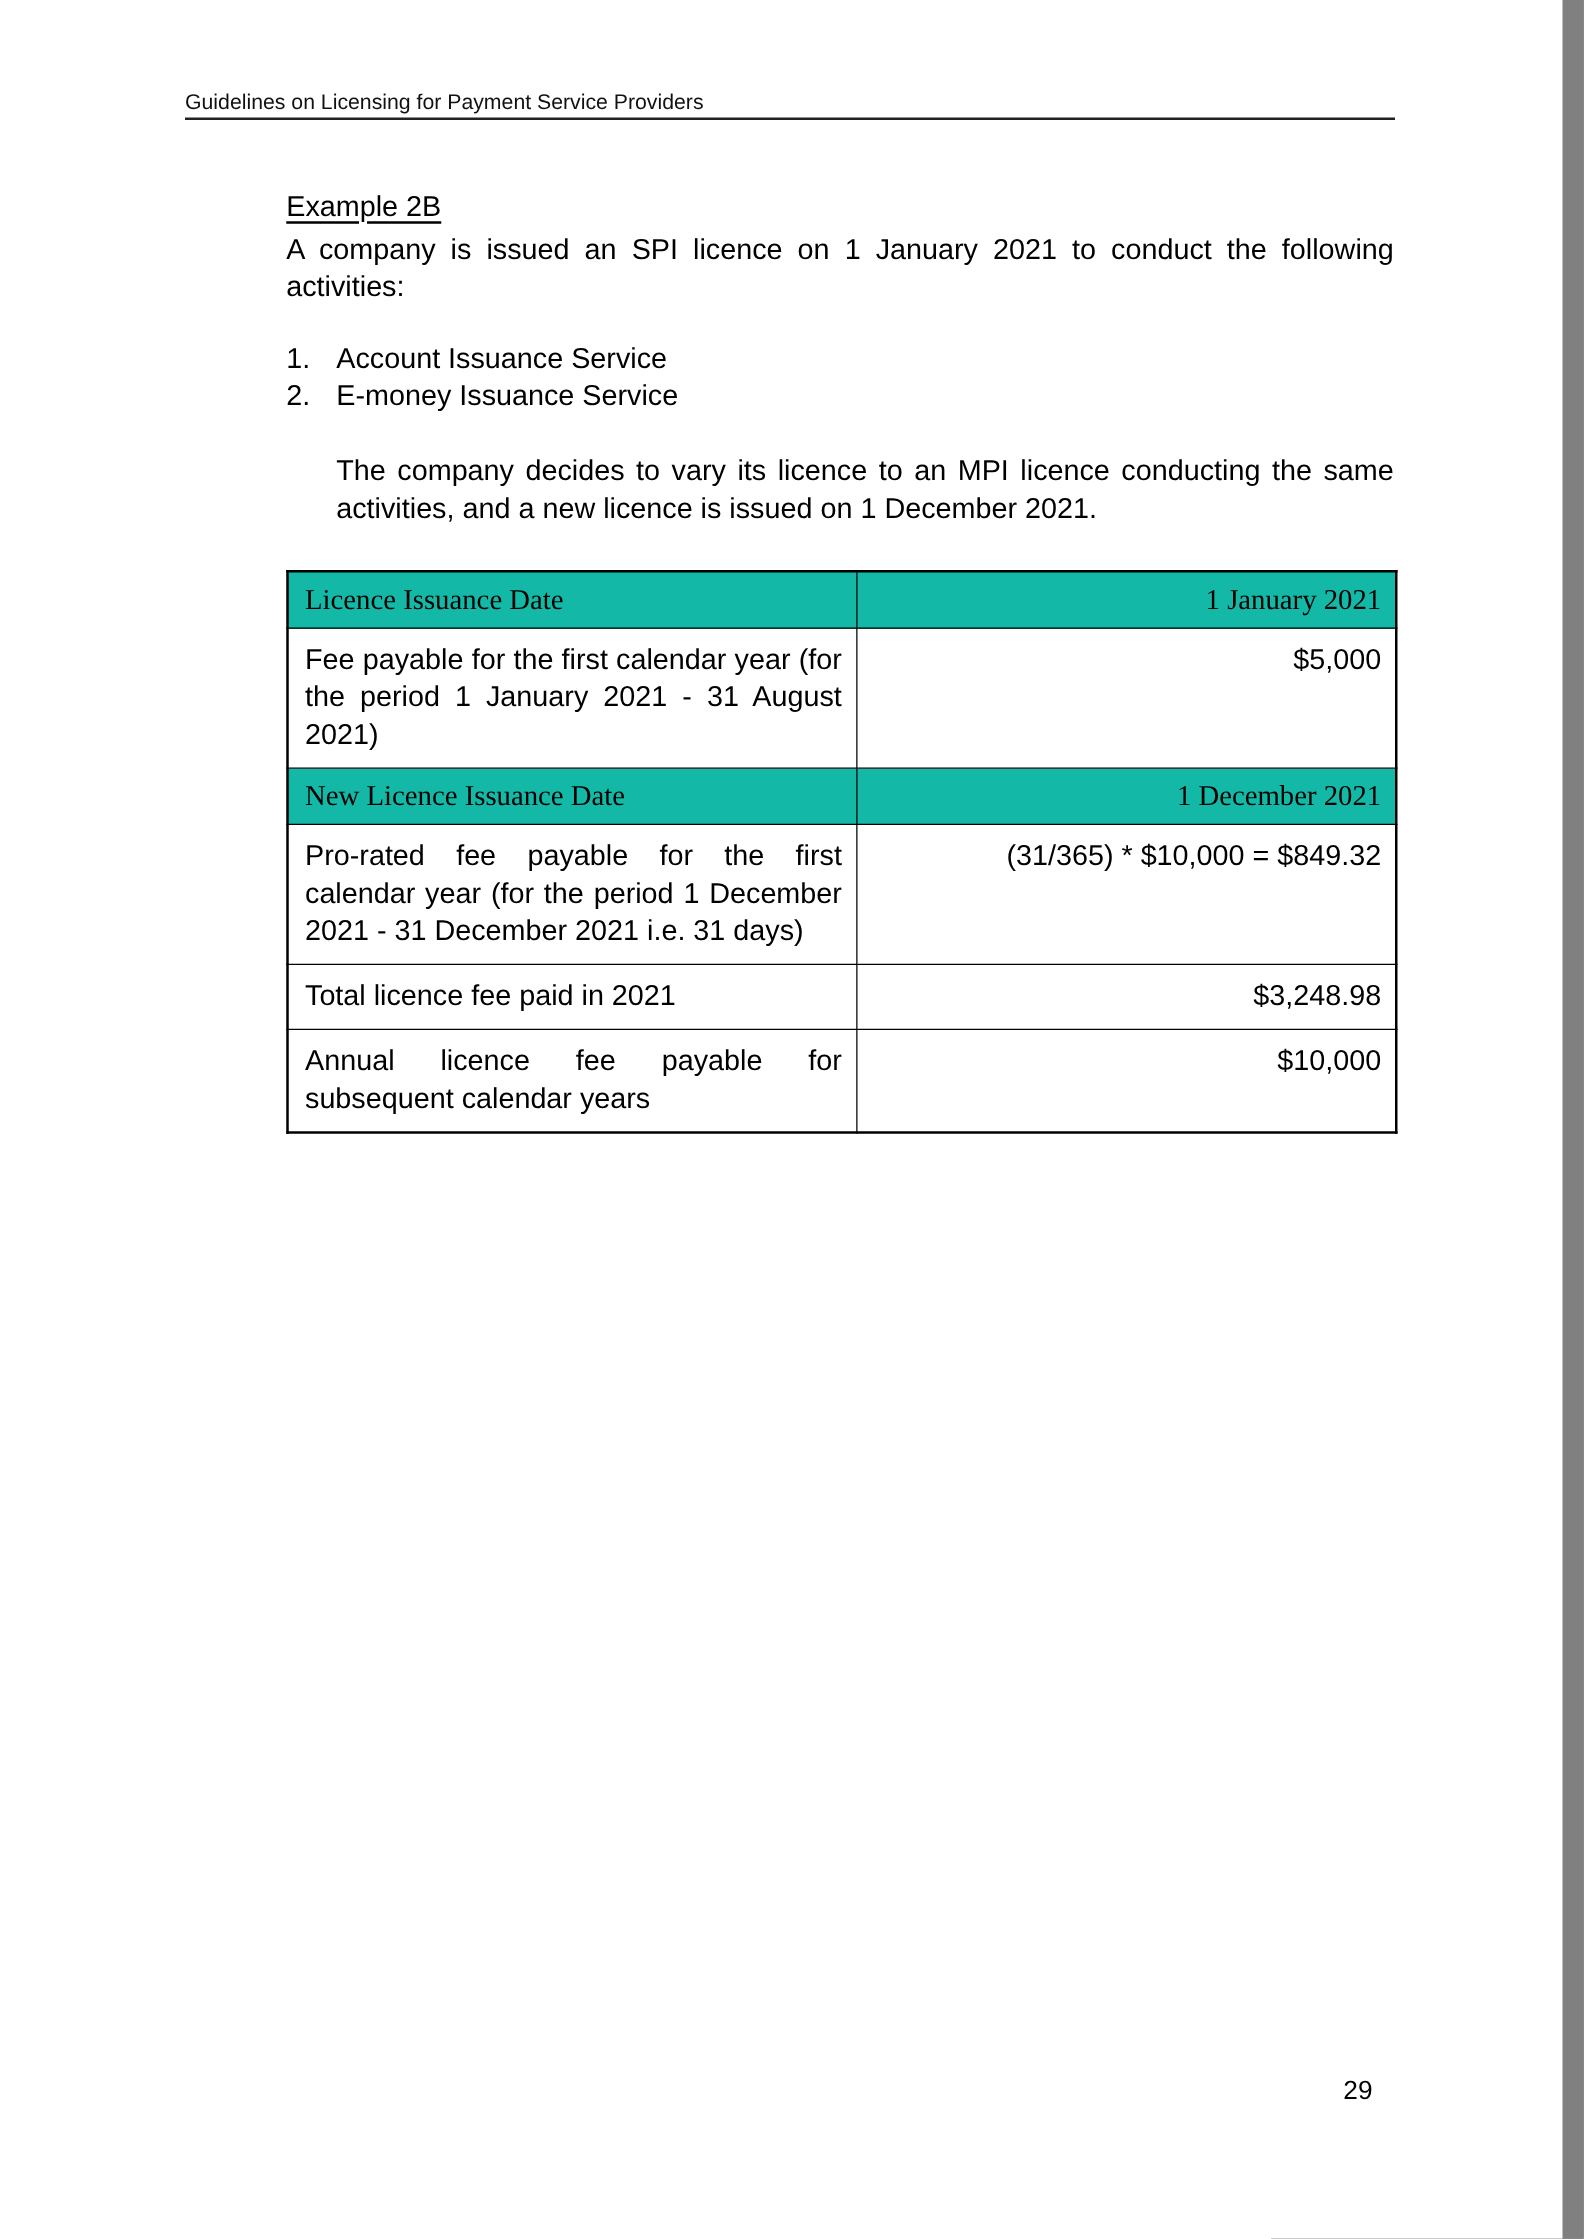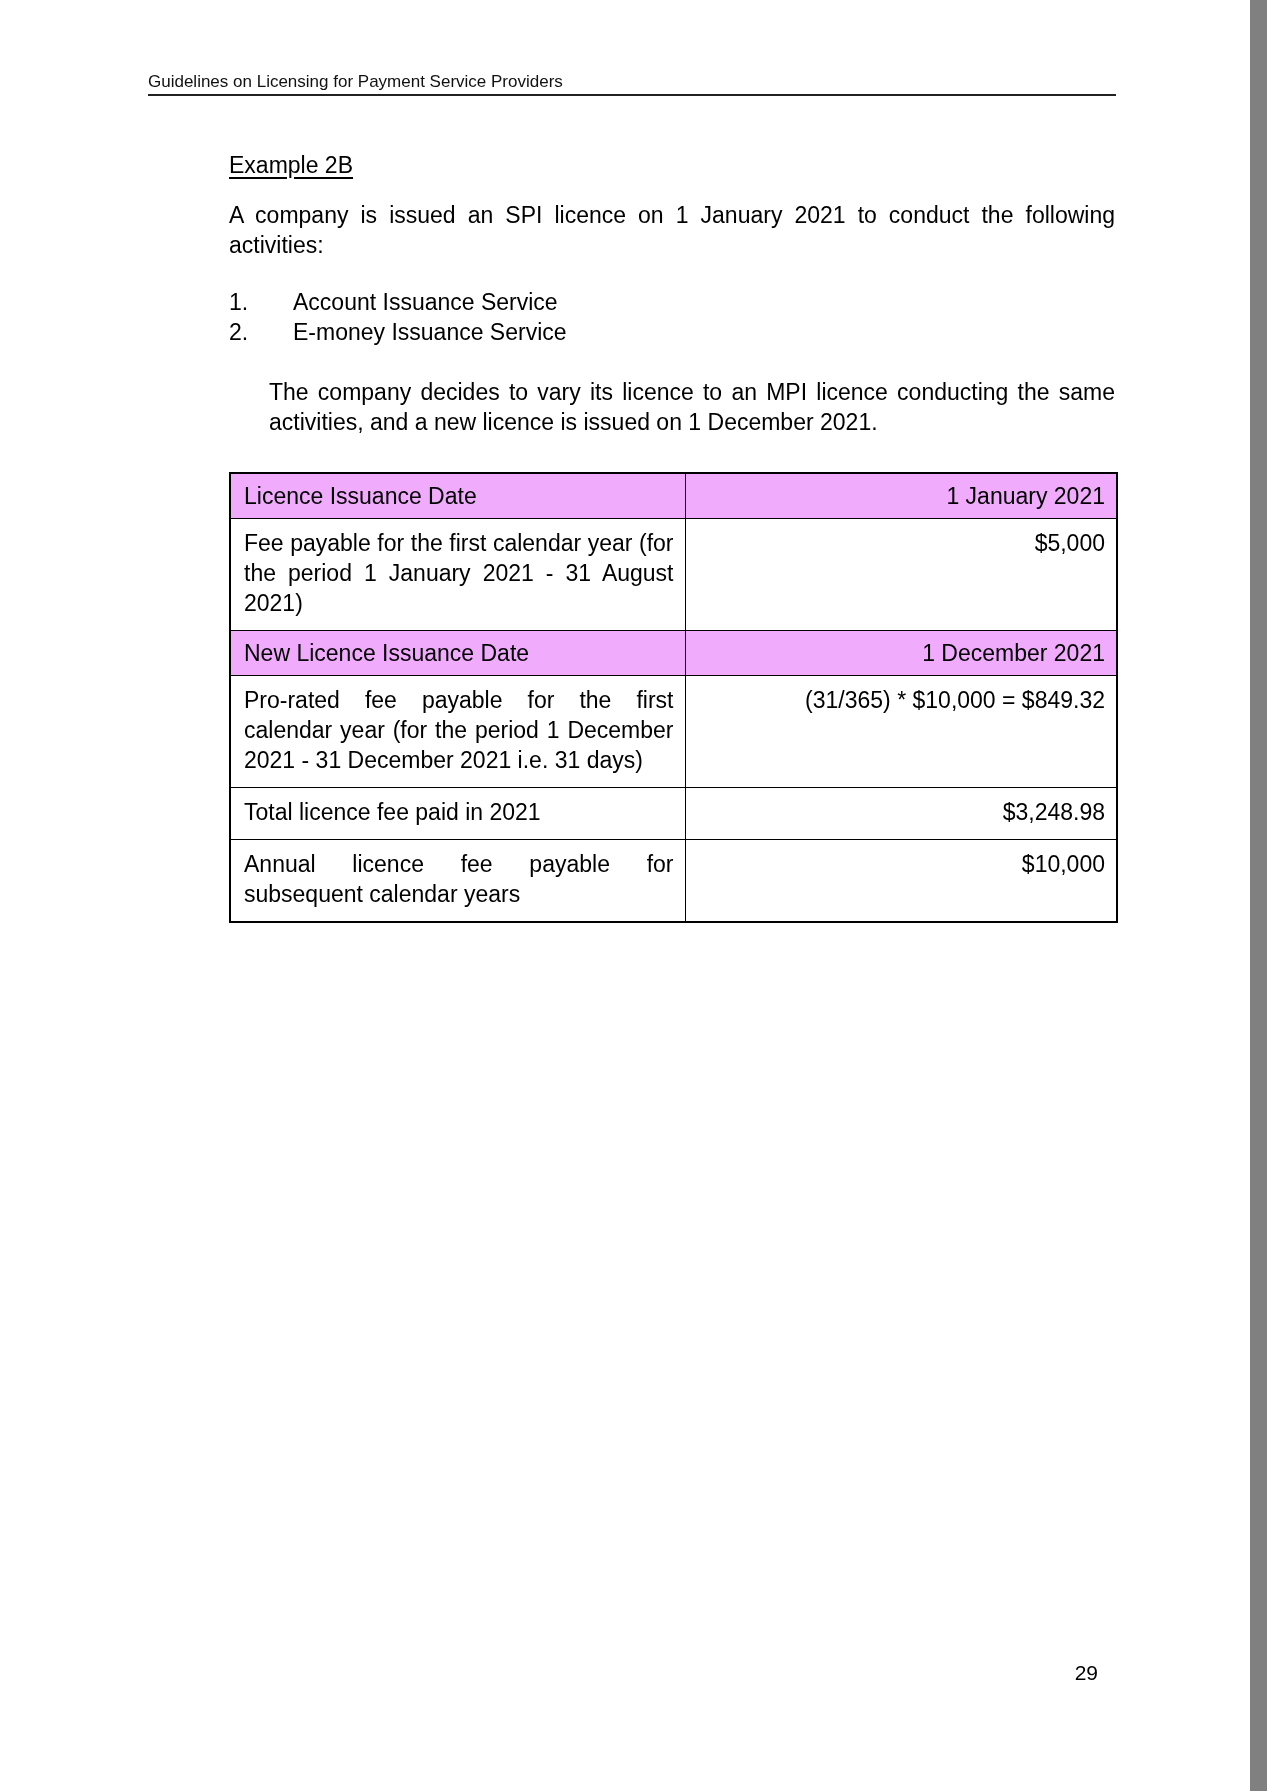--- a/index.html
+++ b/index.html
@@ -38,28 +38,28 @@
     font-size: 23px;
     line-height: 30px;
   }
   .heading {
     display: inline-block;
     text-decoration: underline;
     text-underline-offset: 4px;
     text-align: right;
   }
   .para {
-    margin-top: 20px;
+    margin-top: 4px;
     text-align: justify;
   }
   .para.second { margin-top: 30px; margin-left: 40px; }
   .list { margin-top: 27px; }
   .list-item { display: flex; }
   .list-item .num { width: 40px; flex: 0 0 40px; }
-  .list-item .txt { flex: 1; margin-left: 24px; }
+  .list-item .txt { flex: 1; }
 
   
   .fee-table {
     margin-top: 35px;
     width: 887px;
     table-layout: fixed;
     border-collapse: collapse;
     border: 2px solid #000000;
   }
   .fee-table col.c1 { width: 455px; }
@@ -67,22 +67,23 @@
   .fee-table td {
     border: 1px solid #000000;
     vertical-align: top;
     font-size: 23px;
     line-height: 30px;
     padding: 9px 11px 12px 13px;
   }
   .fee-table td.label { text-align: justify; }
   .fee-table td.value { text-align: right; }
   .fee-table tr.shaded td {
-    background: #f0abfc;
+    background: #14b8a6;
     padding: 7px 11px 7px 13px;
+    font-family: Liberation Serif, serif;
   }
 
   
   .page-number {
     position: absolute;
     top: 1660px;
     right: 152px;
     font-size: 21px;
     line-height: 26px;
     text-align: left;

